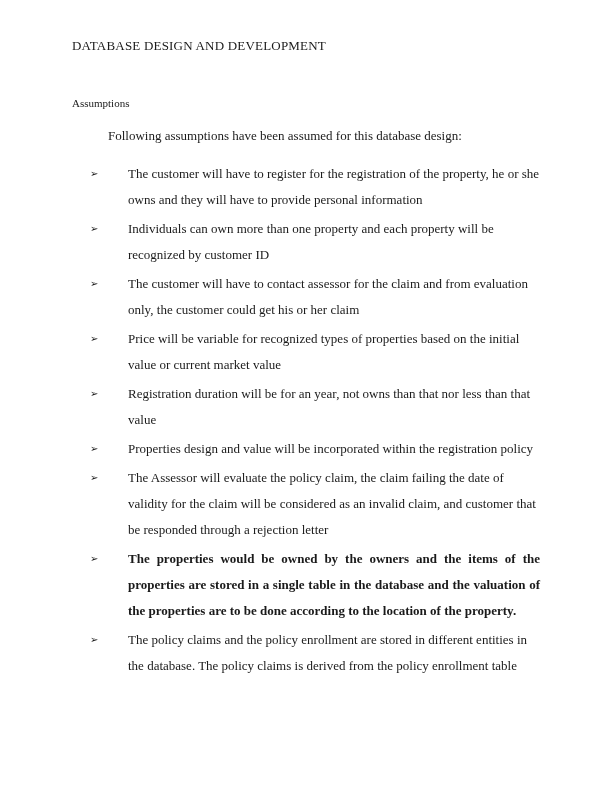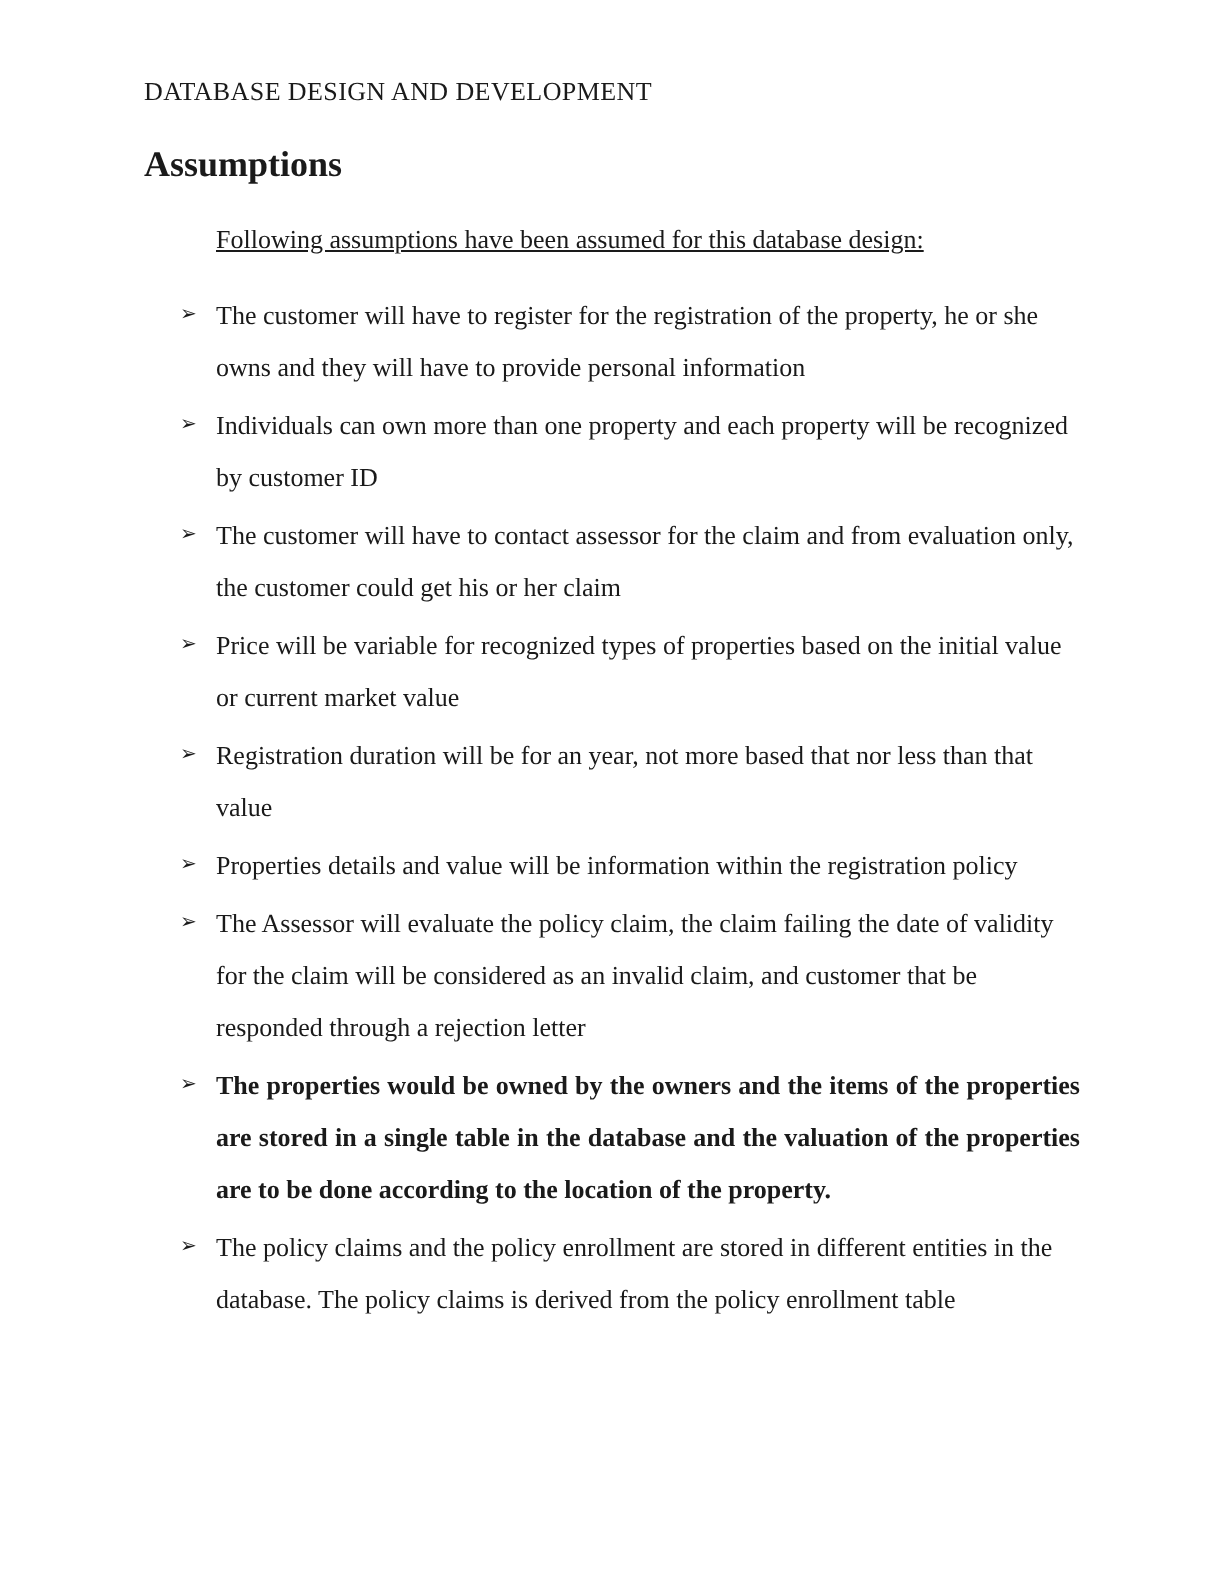--- a/index.html
+++ b/index.html
@@ -18,48 +18,48 @@
     font-size: 13px;
     color: #1a1a1a;
     overflow: hidden;
   }
   .doc-header {
     font-size: 13px;
     letter-spacing: 0.2px;
     margin-top: 2px;
   }
   .section-title {
-    font-weight: bold;
-    font-size: 18px;
-    margin-top: 18px;
+    font-weight: normal;
+    font-size: 11px;
+    margin-top: 43px;
   }
   .intro {
     margin-top: 14px;
     margin-left: 36px;
     line-height: 26px;
-    text-decoration: underline;
   }
   .list {
     margin-top: 12px;
   }
   .item {
     display: flex;
     margin-left: 18px;
     margin-bottom: 3px;
     line-height: 26px;
   }
   .bullet {
     flex: 0 0 18px;
     font-family: "DejaVu Sans", sans-serif;
     font-size: 10px;
     line-height: 26px;
     color: #1a1a1a;
   }
   .item-text {
     flex: 1 1 auto;
+    margin-left: 20px;
   }
   .item.justify .item-text {
     text-align: justify;
     font-weight: bold;
   }
 </style>
 </head>
 <body>
 
 <div class="page">
@@ -87,26 +87,26 @@
       <span class="item-text">The customer will have to contact assessor for the claim and from evaluation only, the customer could get his or her claim</span>
     </div>
 
     <div class="item">
       <span class="bullet">➢</span>
       <span class="item-text">Price will be variable for recognized types of properties based on the initial value or current market value</span>
     </div>
 
     <div class="item">
       <span class="bullet">➢</span>
-      <span class="item-text">Registration duration will be for an year, not more based that nor less than that value</span>
+      <span class="item-text">Registration duration will be for an year, not owns than that nor less than that value</span>
     </div>
 
     <div class="item">
       <span class="bullet">➢</span>
-      <span class="item-text">Properties details and value will be information within the registration policy</span>
+      <span class="item-text">Properties design and value will be incorporated within the registration policy</span>
     </div>
 
     <div class="item">
       <span class="bullet">➢</span>
       <span class="item-text">The Assessor will evaluate the policy claim, the claim failing the date of validity for the claim will be considered as an invalid claim, and customer that be responded through a rejection letter</span>
     </div>
 
     <div class="item justify">
       <span class="bullet">➢</span>
       <span class="item-text">The properties would be owned by the owners and the items of the properties are stored in a single table in the database and the valuation of the properties are to be done according to the location of the property.</span>

